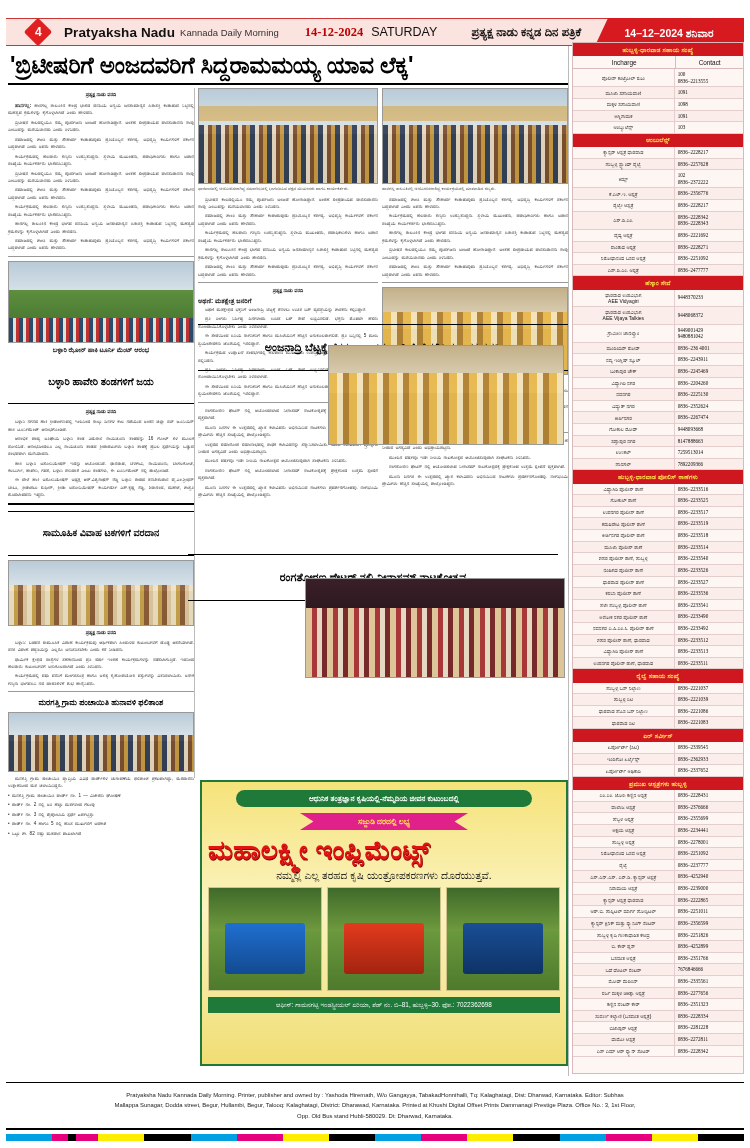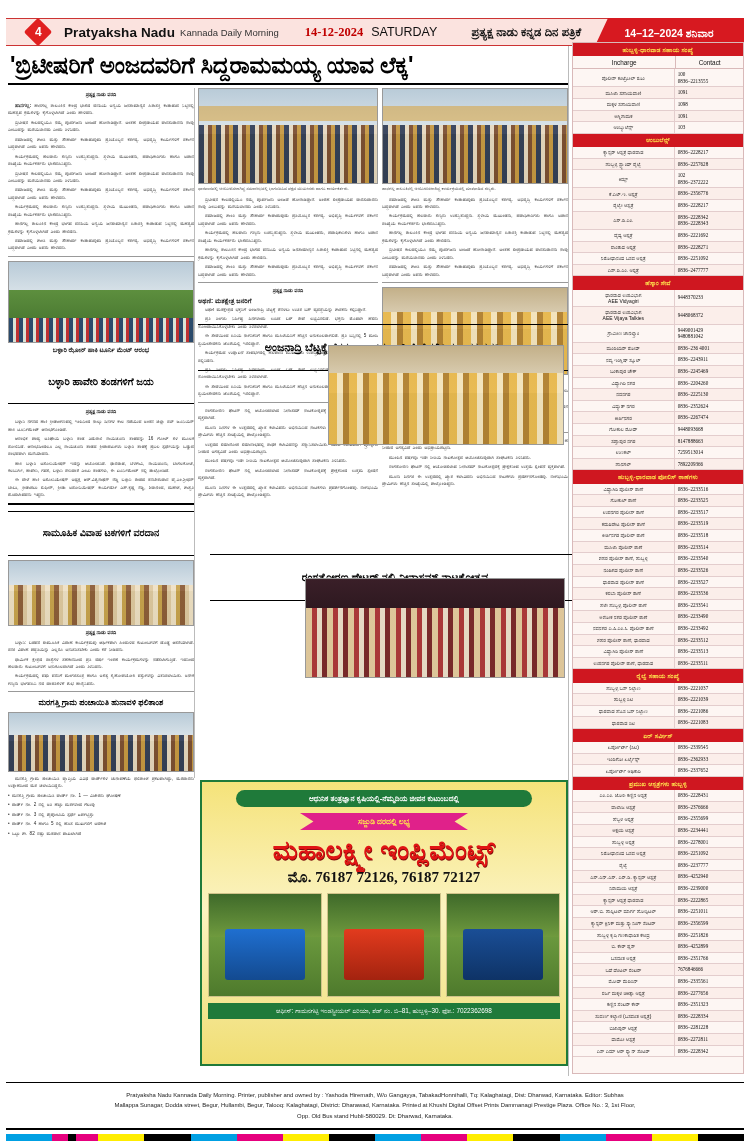--- a/index.html
+++ b/index.html
@@ -127,21 +127,21 @@
   .ad-green-bar {
     background:#1f7a3a; color:#ffffff; font-size:7.4px; font-weight:bold;
     text-align:center; padding:4px 10px; border-radius:14px; margin:2px 28px 6px 28px;
   }
   .ad-ribbon {
     background:#e0218a; color:#ffe94a; font-size:7.6px; font-weight:bold;
     text-align:center; padding:3.5px 10px; margin:0 92px 7px 92px;
     clip-path: polygon(0 0, 100% 0, 92% 50%, 100% 100%, 0 100%, 8% 50%);
   }
   .ad-title {
-    text-align:center; color:#e11414; font-size:26px; font-weight:bold;
+    color:#e11414; font-size:26px; font-weight:bold;
     letter-spacing:.4px; line-height:1.05; margin-bottom:5px;
     text-shadow:0.5px 0.5px 0 #7a0a0a;
   }
   .ad-line { text-align:center; font-size:10.5px; color:#111; margin-bottom:5px; }
   .ad-phone { text-align:center; font-size:15px; font-weight:bold; color:#111; margin-bottom:7px; font-family:"Liberation Serif", serif; }
   .ad-photos { display:flex; gap:5px; height:104px; }
   .ad-photo { flex:1; border:1px solid #cfc38a; position:relative; overflow:hidden; background:#6f9a3e; }
   .ad-photo .grass { position:absolute; inset:0; background:linear-gradient(#7fae4a,#4e7a2c); }
   .ad-photo .tree  { position:absolute; left:0; right:0; top:0; height:42%; background:linear-gradient(#3f6a2a,#6f9a3e); }
   .ad-photo .mach  { position:absolute; left:14%; right:14%; top:34%; bottom:16%; border-radius:3px; }
@@ -340,21 +340,21 @@
     <div class="body-copy">
       <p>ಉತ್ಸವದ ಸಮಾರೋಪ ಸಮಾರಂಭದಲ್ಲಿ ಸಾಧಕ ಕಲಾವಿದರನ್ನು ಸನ್ಮಾನಿಸಲಾಯಿತು. ಯುವ ಕಲಾವಿದರಿಗೆ ಪ್ರೋತ್ಸಾಹ ನೀಡುವ ಅಗತ್ಯವಿದೆ ಎಂದು ಅಭಿಪ್ರಾಯಪಟ್ಟರು.</p>
       <p>ಮುಂದಿನ ವರ್ಷವೂ ಇದೇ ರೀತಿಯ ನಾಟಕೋತ್ಸವ ಆಯೋಜಿಸುವುದಾಗಿ ಸಂಘಟಕರು ತಿಳಿಸಿದರು.</p>
       <p>ರಂಗತೋರಣ ಥೇಟರ್ ನಲ್ಲಿ ಆಯೋಜಿಸಲಾದ ನೀನಾಸಮ್ ನಾಟಕೋತ್ಸವಕ್ಕೆ ಪ್ರೇಕ್ಷಕರಿಂದ ಉತ್ತಮ ಸ್ಪಂದನೆ ವ್ಯಕ್ತವಾಗಿದೆ.</p>
       <p>ಮೂರು ದಿನಗಳ ಈ ಉತ್ಸವದಲ್ಲಿ ಖ್ಯಾತ ಕಲಾವಿದರು ಅಭಿನಯಿಸಿದ ನಾಟಕಗಳು ಪ್ರದರ್ಶನಗೊಂಡವು. ರಂಗಭೂಮಿ ಪ್ರೇಮಿಗಳು ಹೆಚ್ಚಿನ ಸಂಖ್ಯೆಯಲ್ಲಿ ಪಾಲ್ಗೊಂಡಿದ್ದರು.</p>
     </div>
   </div>
 
   <div style="position:absolute; left:198px; top:318px; width:370px;" class="subhead">ಅಂಜನಾದ್ರಿ ಬೆಟ್ಟಕ್ಕೆ ತೆರಳಲು ಉಚಿತ ಬಸ್ ಸೇವೆ ಕಲ್ಪಿಸಿದ ಶಾಸಕ ಸವದಿ</div>
 
-  <div style="position:absolute; left:210px; top:548px; width:370px;" class="subhead">ರಂಗತೋರಣ ಥೇಟರ್ ನಲ್ಲಿ ನೀನಾಸಮ್ ನಾಟಕೋತ್ಸವ</div>
+  <div style="position:absolute; left:188px; top:548px; width:370px;" class="subhead">ರಂಗತೋರಣ ಥೇಟರ್ ನಲ್ಲಿ ನೀನಾಸಮ್ ನಾಟಕೋತ್ಸವ</div>
 
   <div class="photo p-stage" style="position:absolute; left:305px; top:578px; width:260px; height:100px;">
     <div class="sky"></div>
       <div class="crowd"></div>
   </div>
 
   <div class="photo p-award" style="position:absolute; left:328px; top:345px; width:236px; height:100px;">
     <div class="sky"></div>
       <div class="crowd"></div>
   </div>
@@ -826,21 +826,21 @@
             <span>0836–2228342</span>
           </div>
         </div>
       </div>
   </div>
 
   <div class="ad">
     <div class="ad-green-bar">ಆಧುನಿಕ ತಂತ್ರಜ್ಞಾನ ಕೃಷಿಯಲ್ಲಿ-ನೆಮ್ಮದಿಯ ಜೀವನ ಕುಟುಂಬದಲ್ಲಿ</div>
     <div class="ad-ribbon">ಸಜ್ಜುಡಿ ದರದಲ್ಲಿ ಲಭ್ಯ</div>
     <div class="ad-title">ಮಹಾಲಕ್ಷ್ಮೀ ಇಂಪ್ಲಿಮೆಂಟ್ಸ್</div>
-    <div class="ad-phone">ಮೊ. 76187 72126, 76187 72127</div>
+    <div class="ad-line">ನಮ್ಮಲ್ಲಿ ಎಲ್ಲ ತರಹದ ಕೃಷಿ ಯಂತ್ರೋಪಕರಣಗಳು ದೊರೆಯುತ್ತವೆ.</div>
     <div class="ad-photos">
       <div class="ad-photo">
         <div class="grass"></div>
           <div class="tree"></div>
           <div class="mach m-blue"></div>
       </div>
       <div class="ad-photo">
         <div class="grass"></div>
           <div class="tree"></div>
           <div class="mach m-red"></div>

